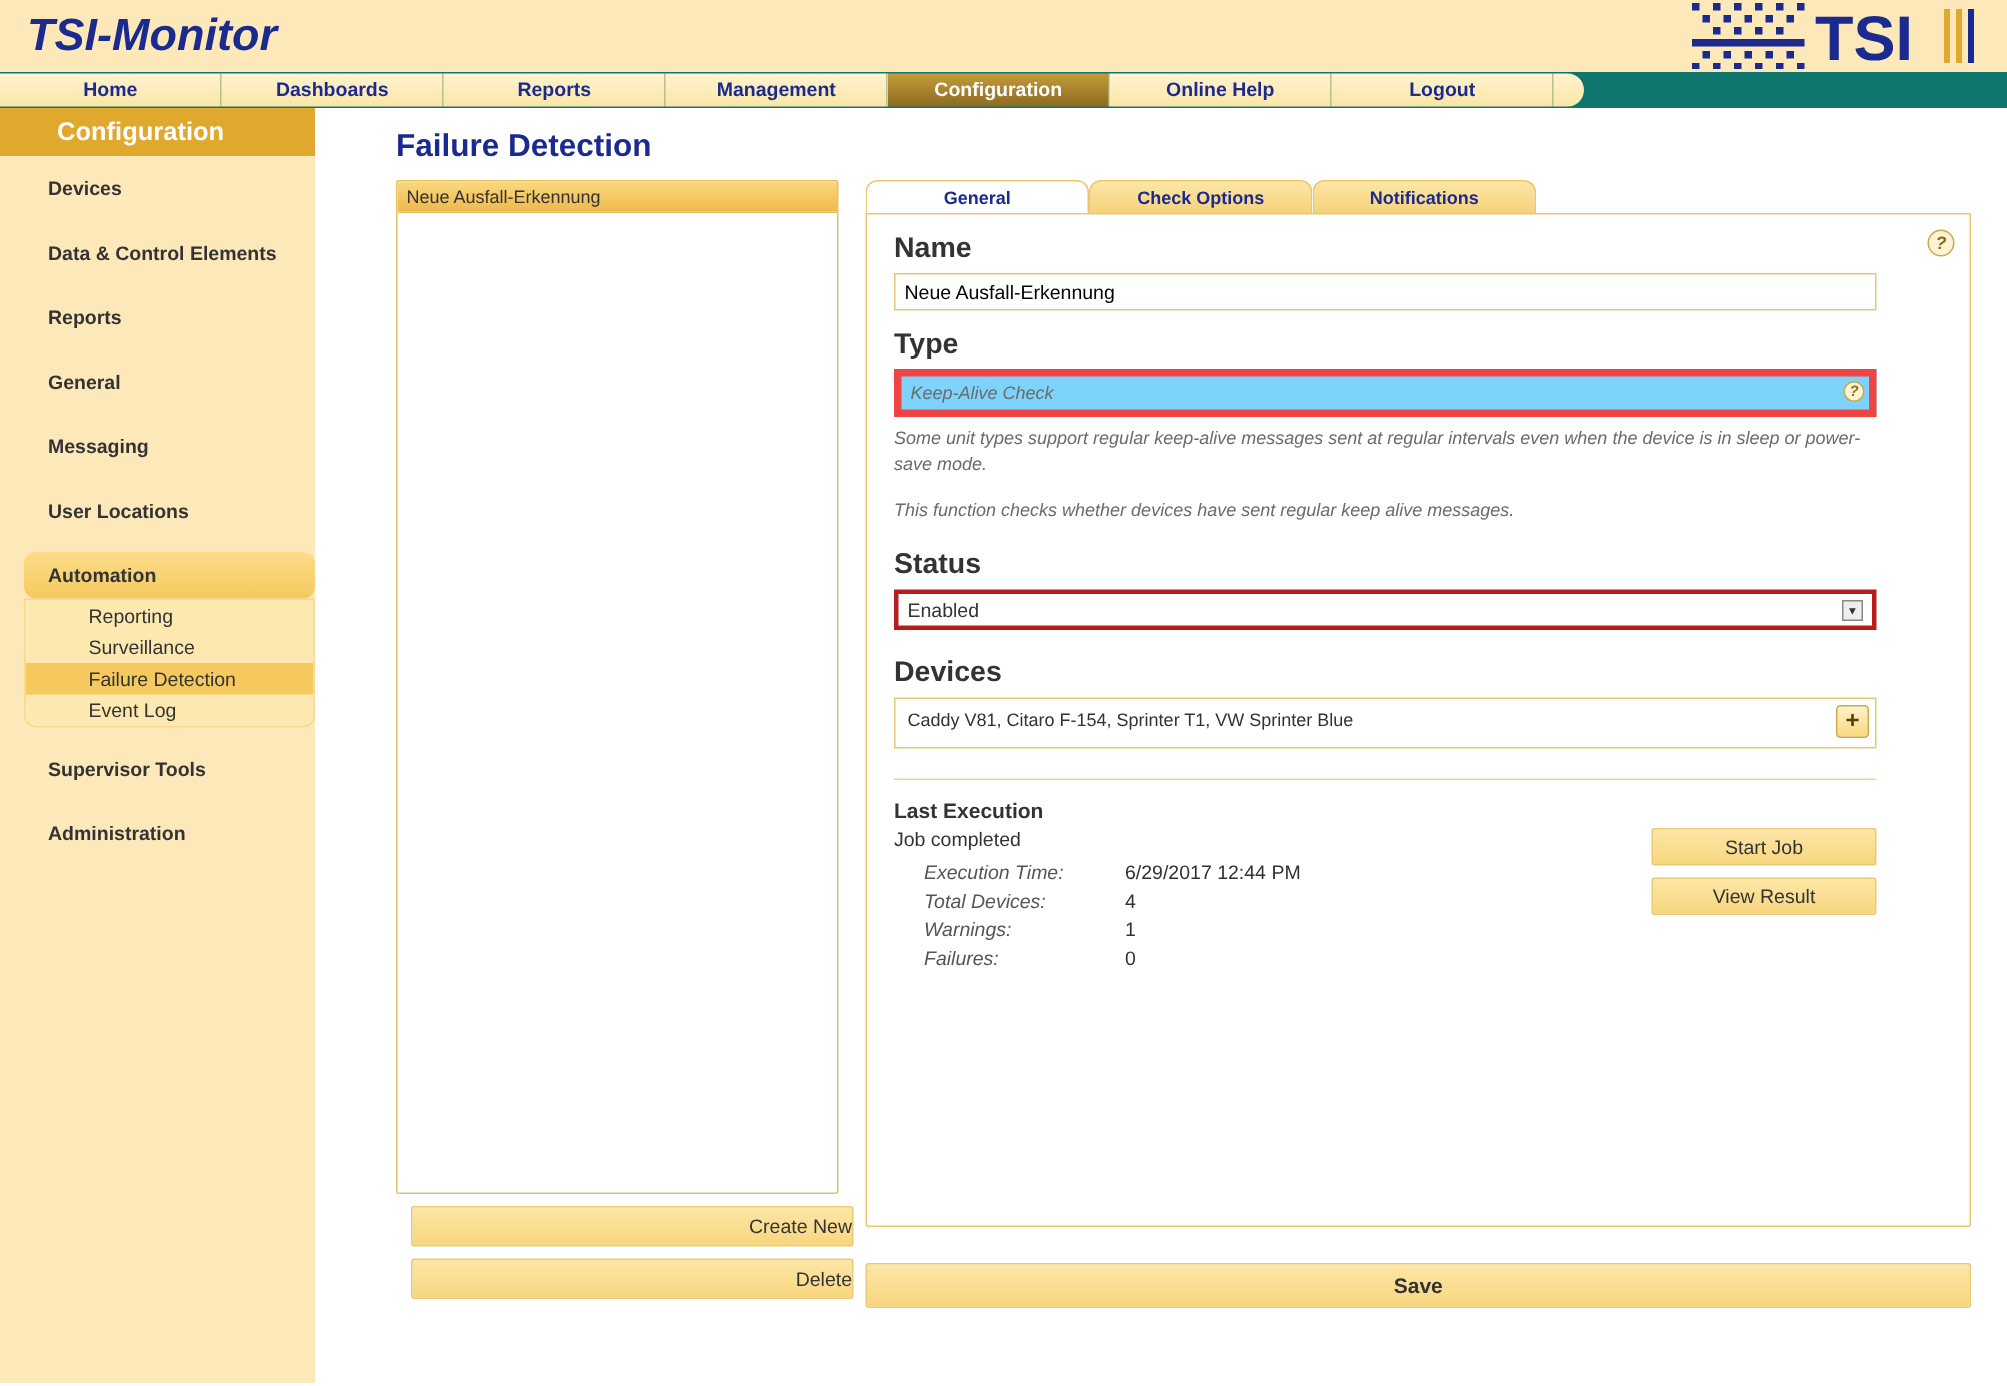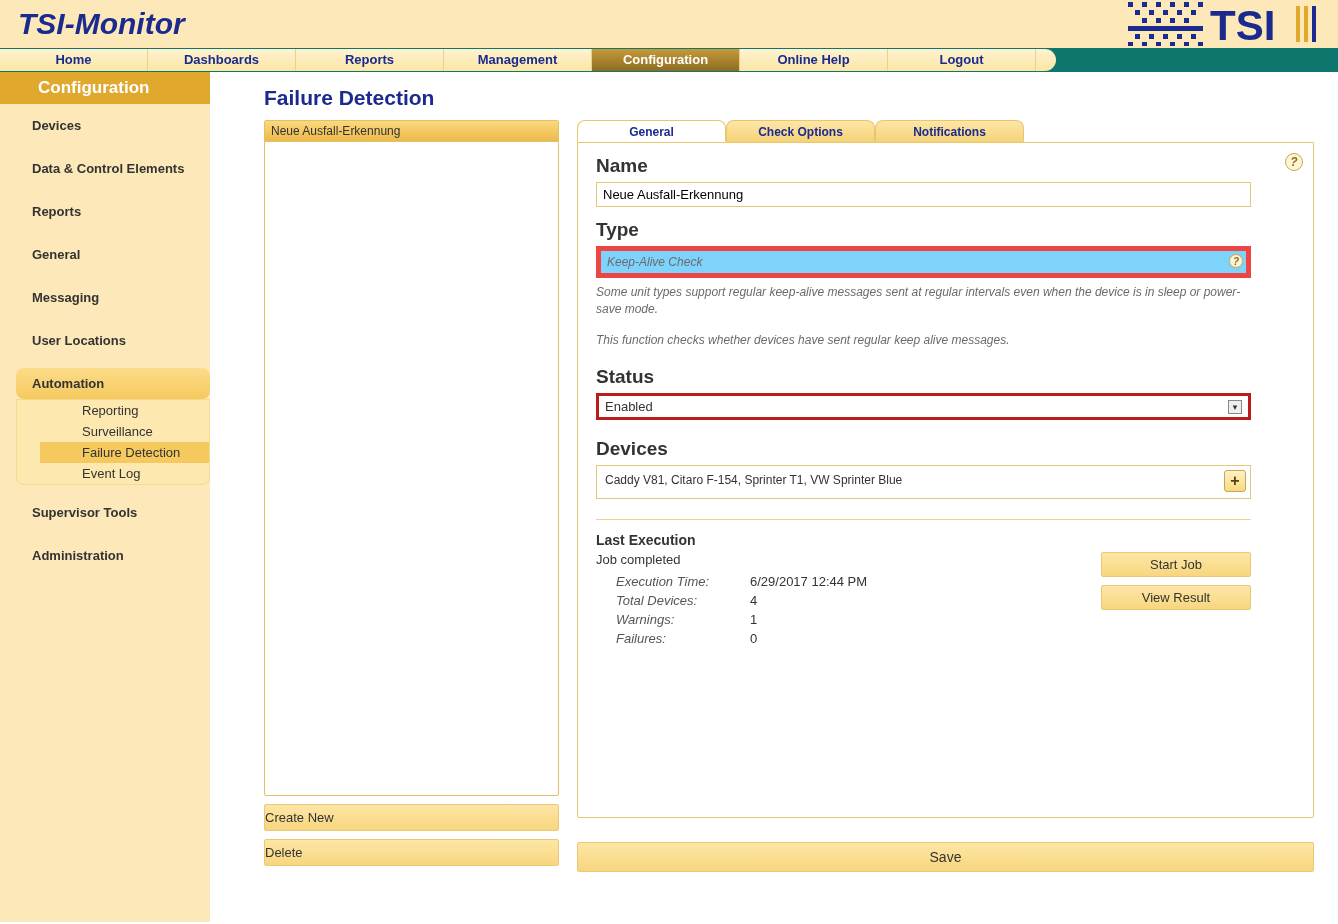--- a/index.html
+++ b/index.html
@@ -17,36 +17,36 @@
 .topnav-item.active { background: linear-gradient(to bottom, #c49a3a 0%, #8d6b20 100%); color: #fff; }
 .topnav-end { width:20px; height:22px; background: linear-gradient(to bottom, #fff3d0 0%, #fbe6a5 100%); border-radius:0 11px 11px 0;}
 
 
 .body-wrap { display: flex; }
 .sidebar { width: 210px; background: #fce8b8; min-height: 850px; padding-top:0; }
 .sidebar-title { background: #e0a92e; color:#fff; font-weight:bold; font-size:17px; padding:6px 0 6px 38px; }
 .sidenav-item { font-weight:bold; font-size:13px; color:#333; padding:8px 0 8px 32px; cursor:pointer; margin-top:12px;}
 .sidenav-item.first{margin-top:6px;}
 .sidenav-item.active { background: linear-gradient(to bottom, #fcdc8a 0%, #f5c95d 100%); border-radius:8px; margin-left:16px; padding-left:16px; margin-top:12px;}
-.subnav { background: #fde8b0; margin-left:16px; border-radius:0 0 8px 8px; border:1px solid #f5d98f; overflow:hidden;padding-left:23px;}
+.subnav { background: #fde8b0; margin-left:16px; border-radius:0 0 8px 8px; border:1px solid #f5d98f; overflow:hidden;}
 .subnav-item { font-size:13px; padding:3px 0 3px 42px; cursor:pointer; color:#333;}
 .subnav-item.active { background: #f6c95f; }
 
 
 .main { flex:1; padding: 14px 24px 0 54px; position:relative;}
 .page-title { font-size:21px; font-weight:bold; color:#1a2a8e; margin-bottom:10px;}
 
 .columns { display:flex; gap:18px; }
 
 
 .list-panel { width:295px; }
 .list-box { border:1px solid #e0c16a; height:676px; background:#fff; border-radius:2px; overflow:hidden;}
 .list-header { background: linear-gradient(to bottom, #fbd97e 0%, #eeb94a 100%); font-size:12px; padding:3px 6px; color:#333; border-bottom:1px solid #e0c16a;}
 .panel-buttons { margin-top:8px;}
-.panel-btn { display:block; width:100%; text-align:left; background: linear-gradient(to bottom, #fde6a6 0%, #f7d67e 100%); border:1px solid #e7c977; padding:5px 0; font-size:13px; color:#333; margin-bottom:8px; cursor:pointer; border-radius:2px;}
+.panel-btn { display:block; width:100%; text-align:right; background: linear-gradient(to bottom, #fde6a6 0%, #f7d67e 100%); border:1px solid #e7c977; padding:5px 0; font-size:13px; color:#333; margin-bottom:8px; cursor:pointer; border-radius:2px;margin-left:10px;}
 
 
 .detail-panel { flex:1; }
 .tabs { display:flex; height:22px; }
 .tab { flex:0 0 149px; text-align:center; font-size:12px; font-weight:bold; color:#1a2a8e; line-height:22px; cursor:pointer; background: linear-gradient(to bottom, #fde6a6 0%, #f5d27a 100%); border-radius:8px 8px 0 0; border:1px solid #eac56a; border-bottom:none;}
 .tab.active { background:#fff; border:1px solid #e9c76b; border-bottom:1px solid #fff; }
 .detail-box { border:1px solid #e9c76b; height:676px; background:#fff; padding:12px 18px; position:relative; border-radius:0 0 2px 2px;}
 
 .help-icon { position:absolute; top:10px; right:10px; width:18px; height:18px; border-radius:50%; border:1px solid #caa84e; background:#fef4d4; display:flex; align-items:center; justify-content:center; font-weight:bold; font-style:italic; color:#8a6d1e; font-size:12px; cursor:pointer;}
 .help-icon.inline { position:absolute; right:3px; top:3px; width:14px; height:14px; font-size:10px;}
@@ -69,21 +69,21 @@
 .last-exec-left {}
 .last-exec-title { font-weight:bold; font-size:14px; margin-bottom:4px;}
 .last-exec-status { font-size:13px; margin-bottom:4px;}
 .last-exec-table { font-size:13px; }
 .last-exec-table td { padding:1px 0;}
 .last-exec-table td.lbl { font-style:italic; padding-left:18px; width:150px; color:#555;}
 .last-exec-right { display:flex; flex-direction:column; gap:8px; padding-top:20px;}
 .small-btn { width:150px; text-align:center; background: linear-gradient(to bottom, #fde6a6 0%, #f7d67e 100%); border:1px solid #e7c977; padding:4px 0; font-size:13px; color:#333; cursor:pointer; border-radius:2px;}
 
 .save-bar { margin-top:24px;}
-.save-btn { width:100%; text-align:center; background: linear-gradient(to bottom, #fde6a6 0%, #f7d67e 100%); border:1px solid #e7c977; padding:6px 0; font-size:14px; font-weight:normal; color:#333; cursor:pointer; border-radius:2px;}
+.save-btn { width:100%; text-align:center; background: linear-gradient(to bottom, #fde6a6 0%, #f7d67e 100%); border:1px solid #e7c977; padding:6px 0; font-size:14px; font-weight:bold; color:#333; cursor:pointer; border-radius:2px;}
 </style>
 </head>
 <body>
 
 <div class="header">
   <div class="logo">TSI-Monitor</div>
   <div class="brand">
     <svg class="brand-pixels" viewBox="0 0 200 44">
       <g fill="#1a2a8e">
         <rect x="0" y="0" width="5" height="5"></rect>

